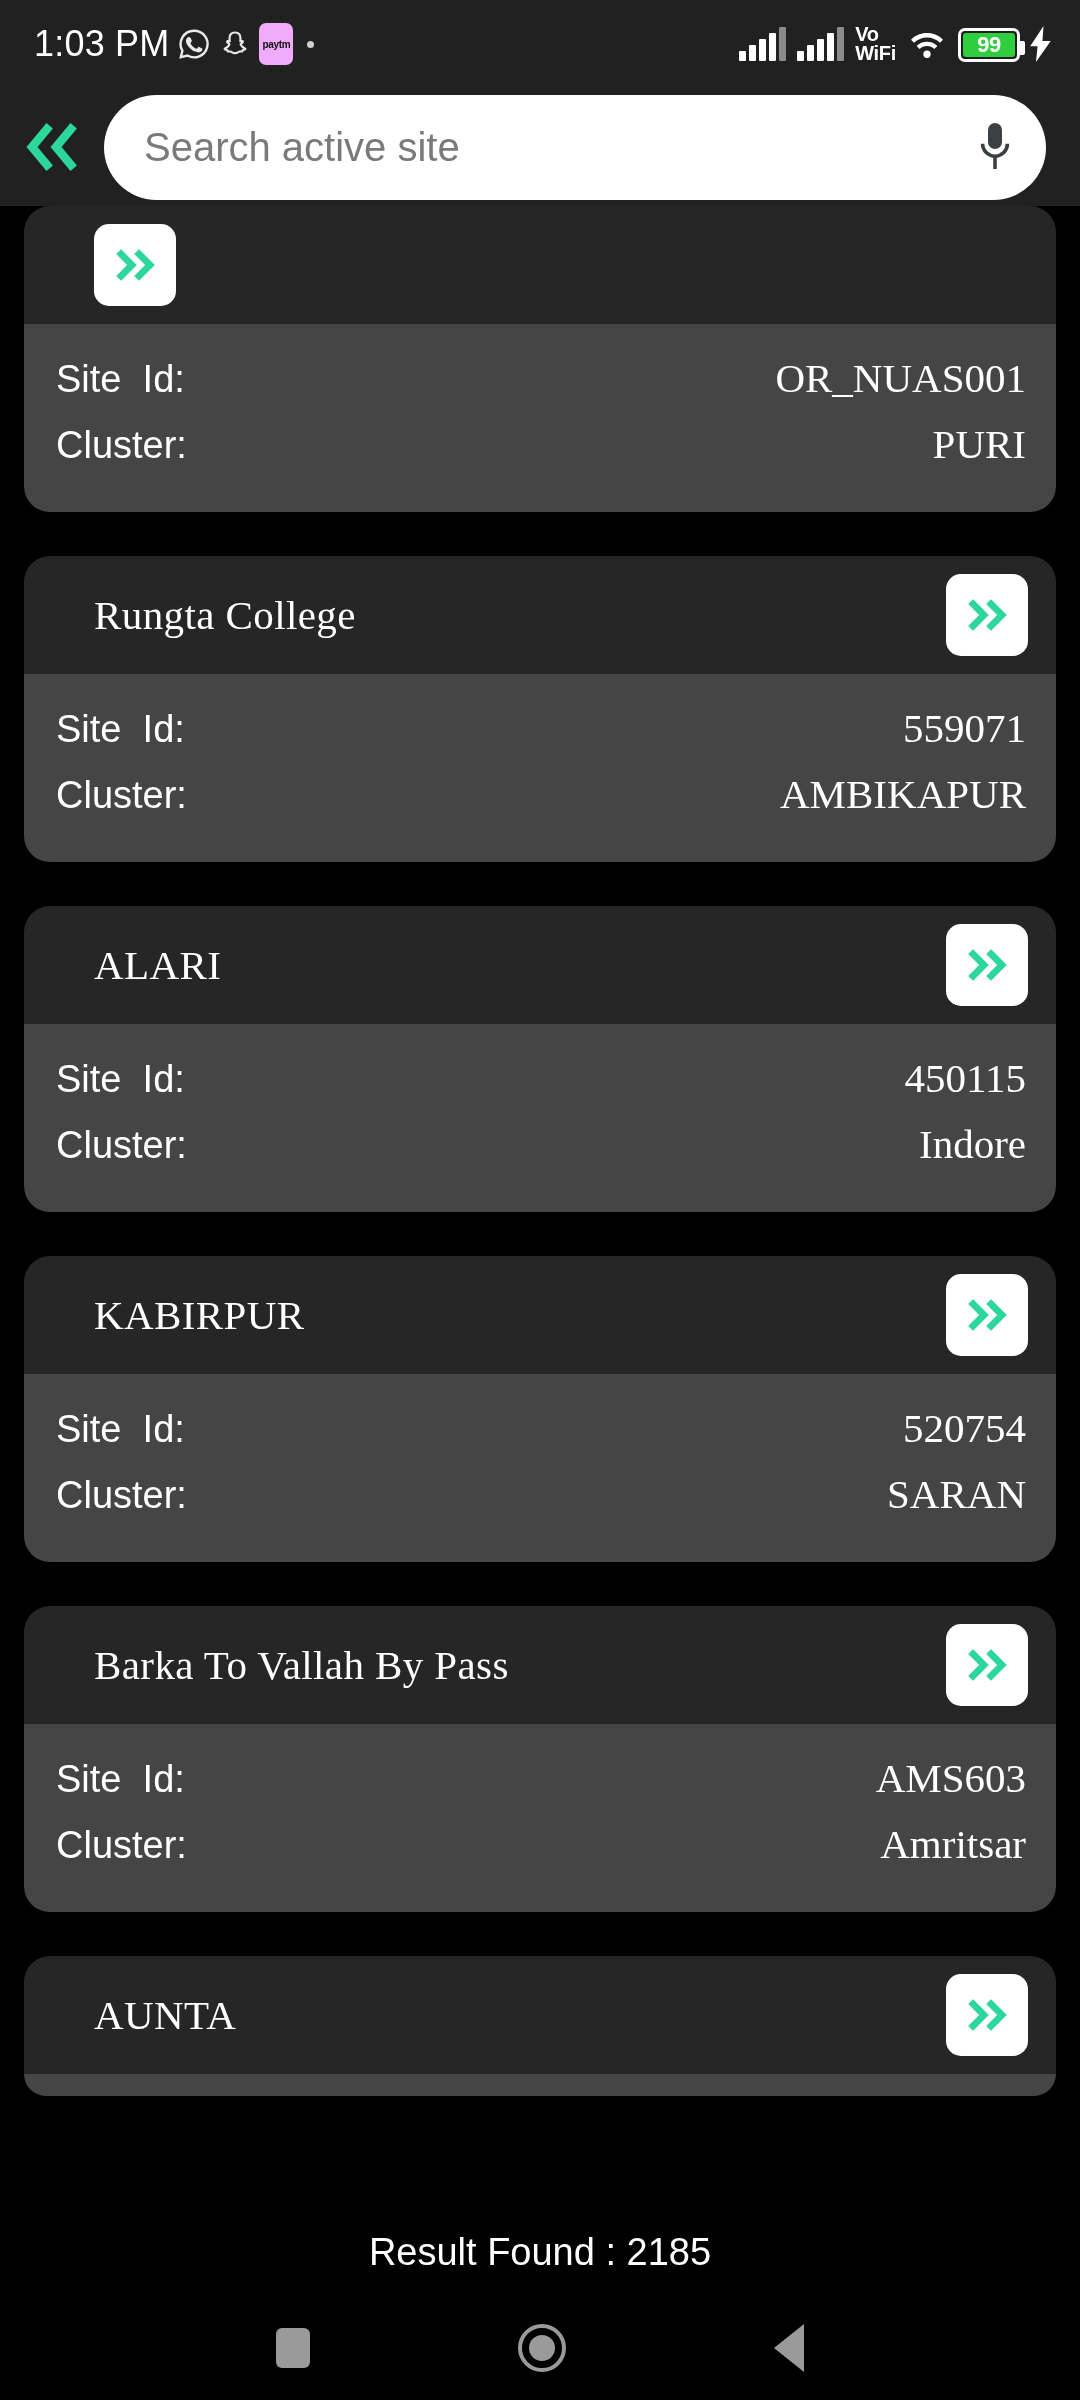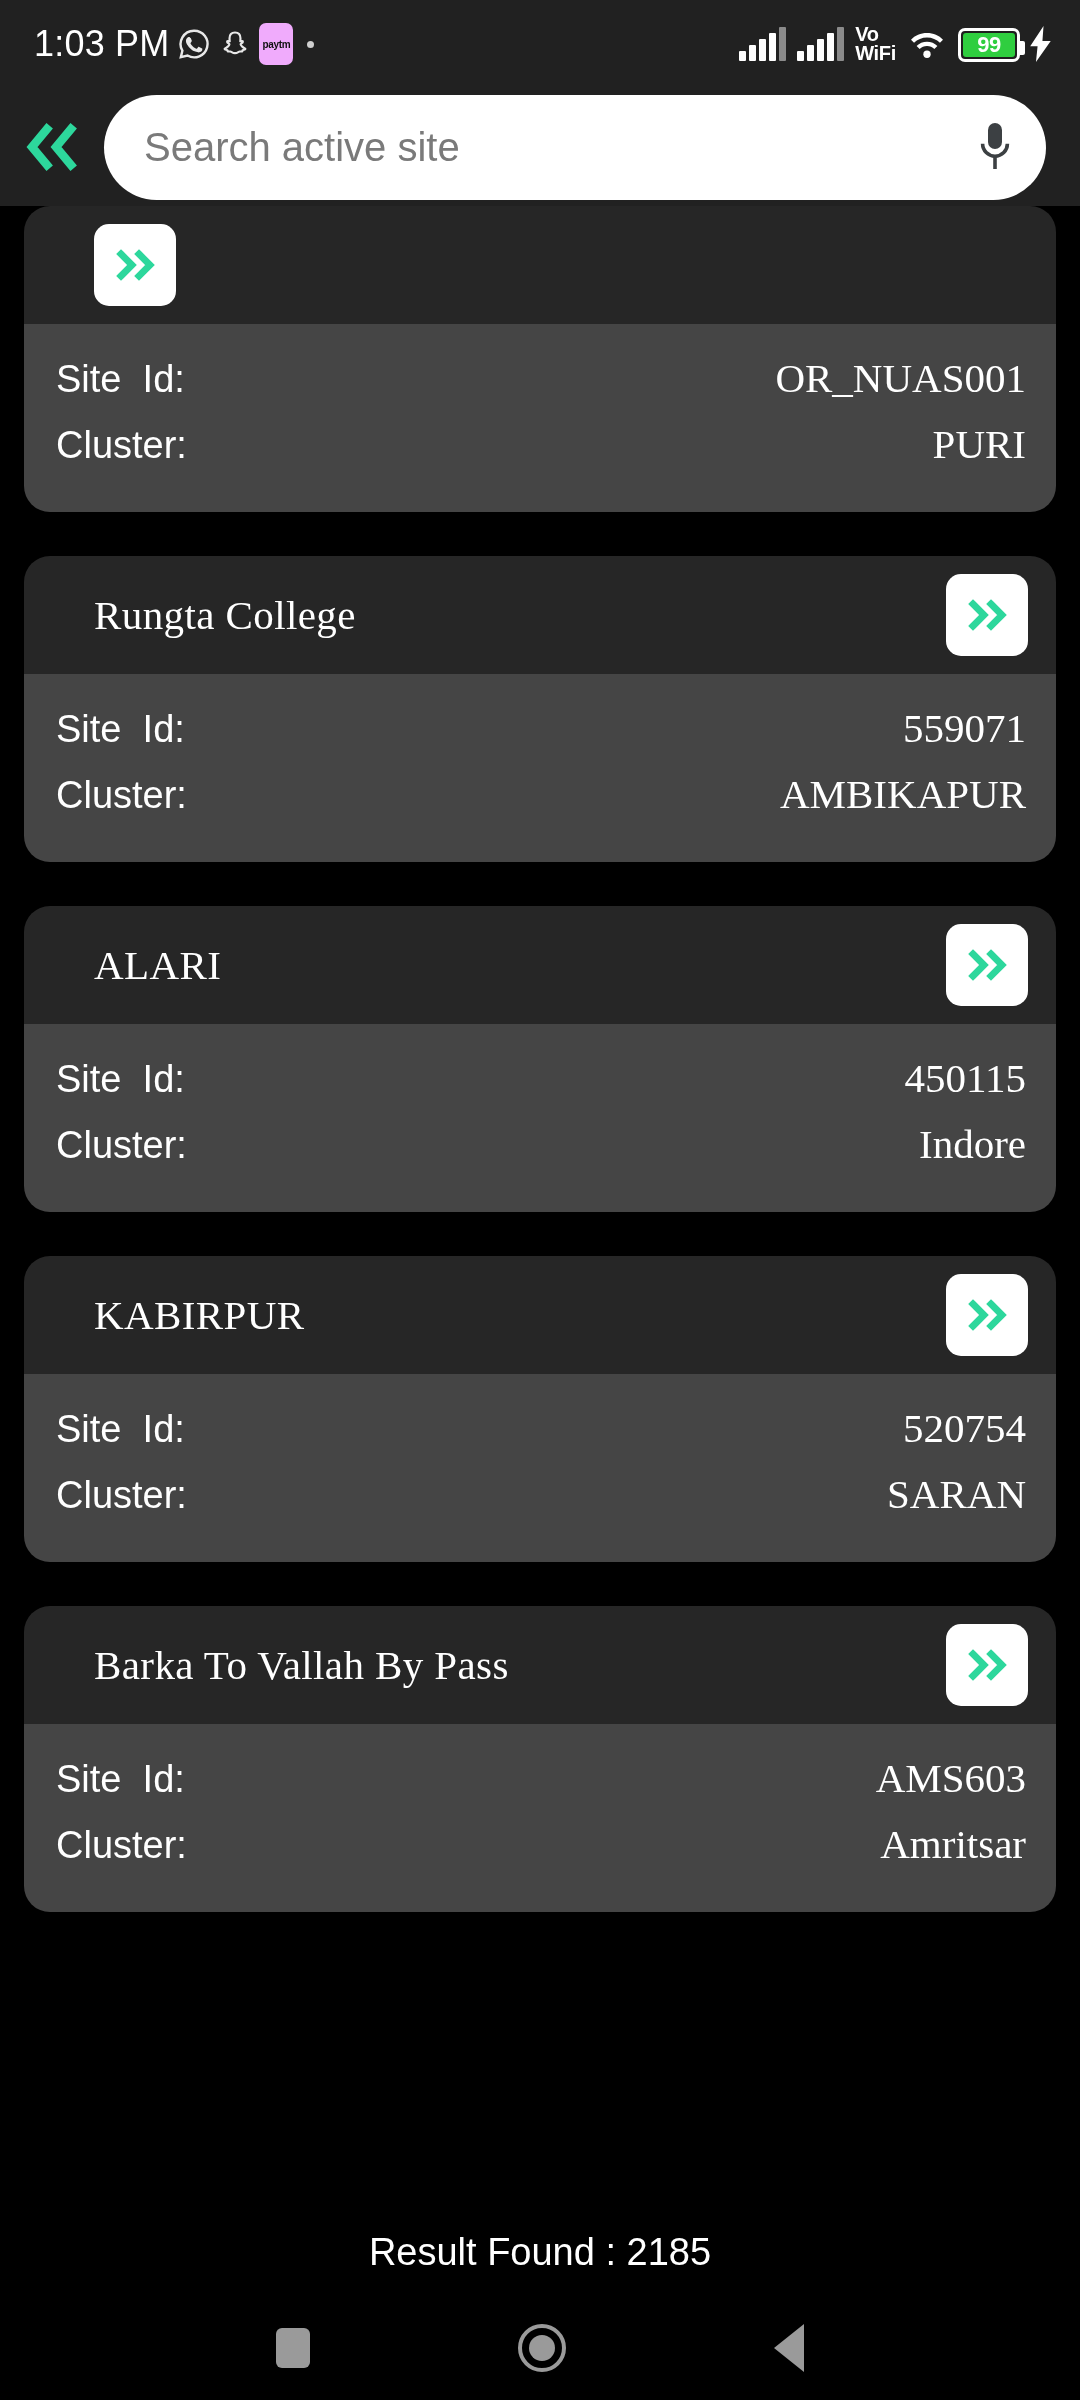--- a/index.html
+++ b/index.html
@@ -341,20 +341,31 @@
           <span class="k">Site  Id:</span>
           <span class="v">AMS603</span>
         </div>
         <div class="row">
           <span class="k">Cluster:</span>
           <span class="v">Amritsar</span>
         </div>
       </div>
     </div>
 
+    <div class="card clipped">
+      <div class="card-head">
+        <div class="card-title">AUNTA</div>
+        <div class="chev-btn">
+          <svg width="48" height="40" viewBox="0 0 24 20">
+            <path fill="none" stroke="#2DD79C" stroke-width="3.4" stroke-linecap="square" d="M5 4.5 10.5 10 5 15.5 M14 4.5 19.5 10 14 15.5"></path>
+          </svg>
+        </div>
+      </div>
+      <div class="card-body"></div>
+    </div>
 
   </div>
 
   <div class="footer">
     <span>Result Found : 2185</span>
   </div>
 
   <div class="navbar">
     <div class="nav-recents"></div>
     <div class="nav-home">

